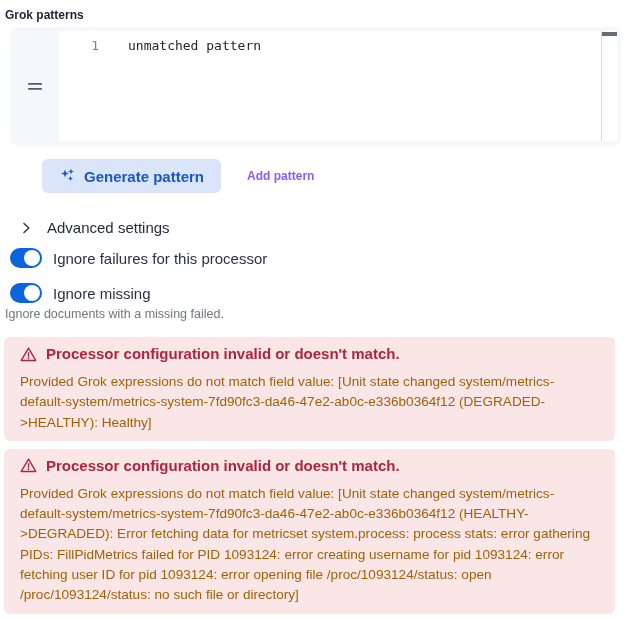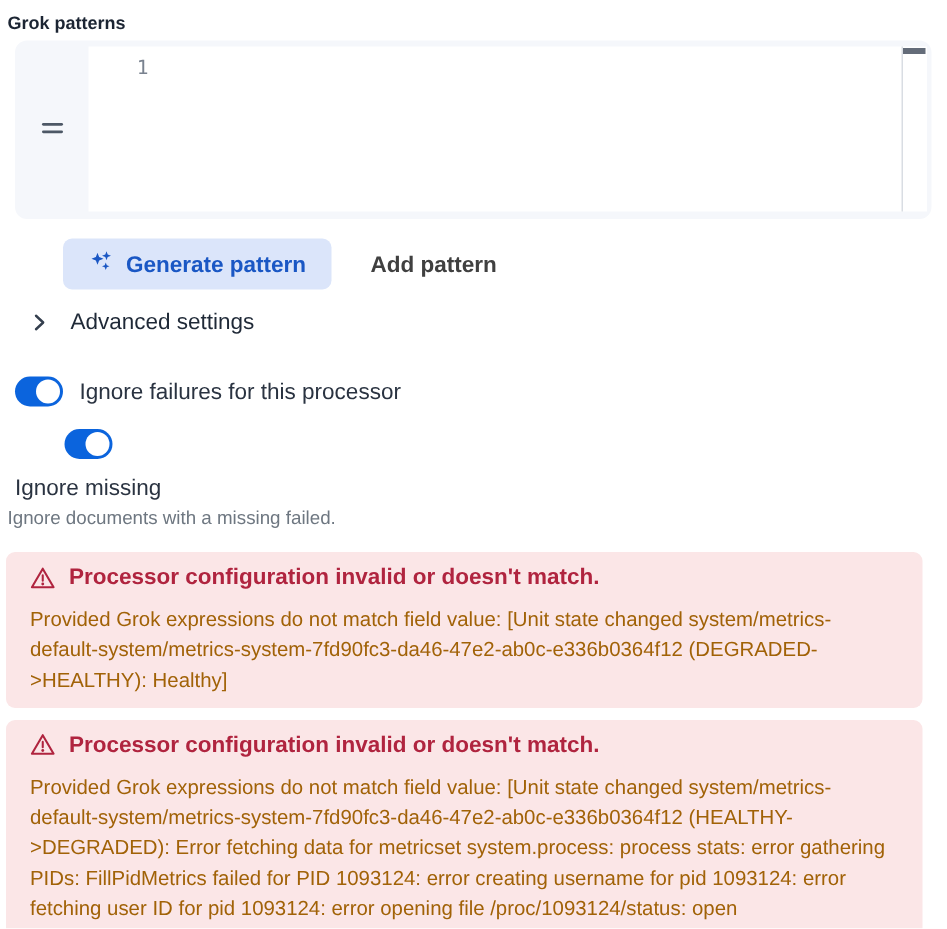--- a/index.html
+++ b/index.html
@@ -28,28 +28,28 @@
   .btn-row { margin:13px 0 0 10px; display:flex; align-items:center; gap:26px;padding-left:32px; }
   .generate-btn {
     display:flex; align-items:center; gap:9px; height:34px; padding:0 17px;
     background:#dbe5fa; border:none; border-radius:6px;
     font-family:"Liberation Sans", sans-serif; font-size:15px; font-weight:700;
     color:#1a57c4; cursor:pointer;
   }
   .generate-btn svg path { fill:#1a57c4; }
   .add-btn {
     background:none; border:none; padding:0;
-    font-family:"Liberation Sans", sans-serif; font-size:15px; font-weight:700;
-    color:#404040; cursor:pointer;
+    font-family:"Liberation Sans", sans-serif; font-size:12px; font-weight:700;
+    color:#8b5cf6; cursor:pointer;
   }
 
-  .advanced-row { margin:13px 0 0 18px; display:flex; align-items:center; gap:13px; font-size:15px; color:#1f2937; cursor:pointer; width:max-content; }
+  .advanced-row { margin:26px 0 0 18px; display:flex; align-items:center; gap:13px; font-size:15px; color:#1f2937; cursor:pointer; width:max-content; }
 
-  .toggle-row { margin-top:28px; margin-left:10px; display:flex; align-items:center; gap:11px; font-size:15px; color:#2a3341; width:max-content; }
-  .toggle-row + .toggle-row { margin-top:15px;flex-direction:column; }
+  .toggle-row { margin-top:12px; margin-left:10px; display:flex; align-items:center; gap:11px; font-size:15px; color:#2a3341; width:max-content; }
+  .toggle-row + .toggle-row { margin-top:15px; }
   .switch { position:relative; width:32px; height:20px; border-radius:10px; background:#c9cfd8; cursor:pointer; flex:0 0 auto; }
   .switch.on { background:#0b64dd; }
   .switch .knob { position:absolute; top:2px; left:2px; width:16px; height:16px; border-radius:50%; background:#fff; }
   .switch.on .knob { left:auto; right:2px; }
   .help-text { margin:4px 0 0 5px; font-size:12.5px; color:#6e7781; }
 
   .callout {
     margin:16px 0 0 4px; width:611px; box-sizing:border-box;
     background:#fbe6e7; border-radius:6px; padding:8px 16px;
   }
@@ -69,20 +69,21 @@
     <div class="drag-col">
       <span>
         <svg width="16" height="10" viewBox="0 0 16 10">
             <rect x="1" y="1" width="14" height="1.8" rx="0.9"></rect>
             <rect x="1" y="6" width="14" height="1.8" rx="0.9"></rect>
           </svg>
       </span>
     </div>
     <div class="editor">
       <div class="gutter">1</div>
+      <div class="code">unmatched pattern</div>
       <div class="scroll-line"></div>
       <div class="scroll-thumb"></div>
     </div>
   </div>
 
   <div class="btn-row">
     <button class="generate-btn">
       <span>
         <svg viewBox="0 0 16 16" width="16" height="16">
           <path d="M6 2.5 L7.1 5.4 L10 6.5 L7.1 7.6 L6 10.5 L4.9 7.6 L2 6.5 L4.9 5.4 Z"></path>

